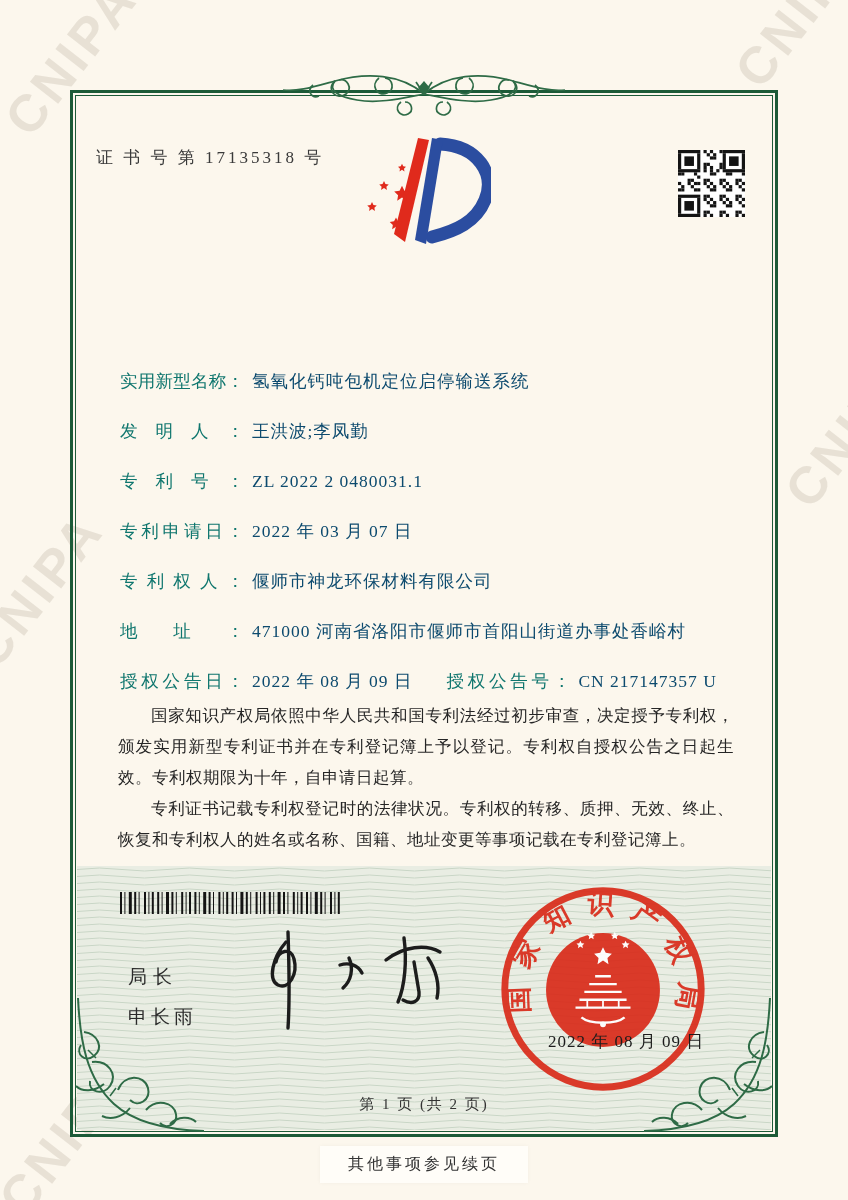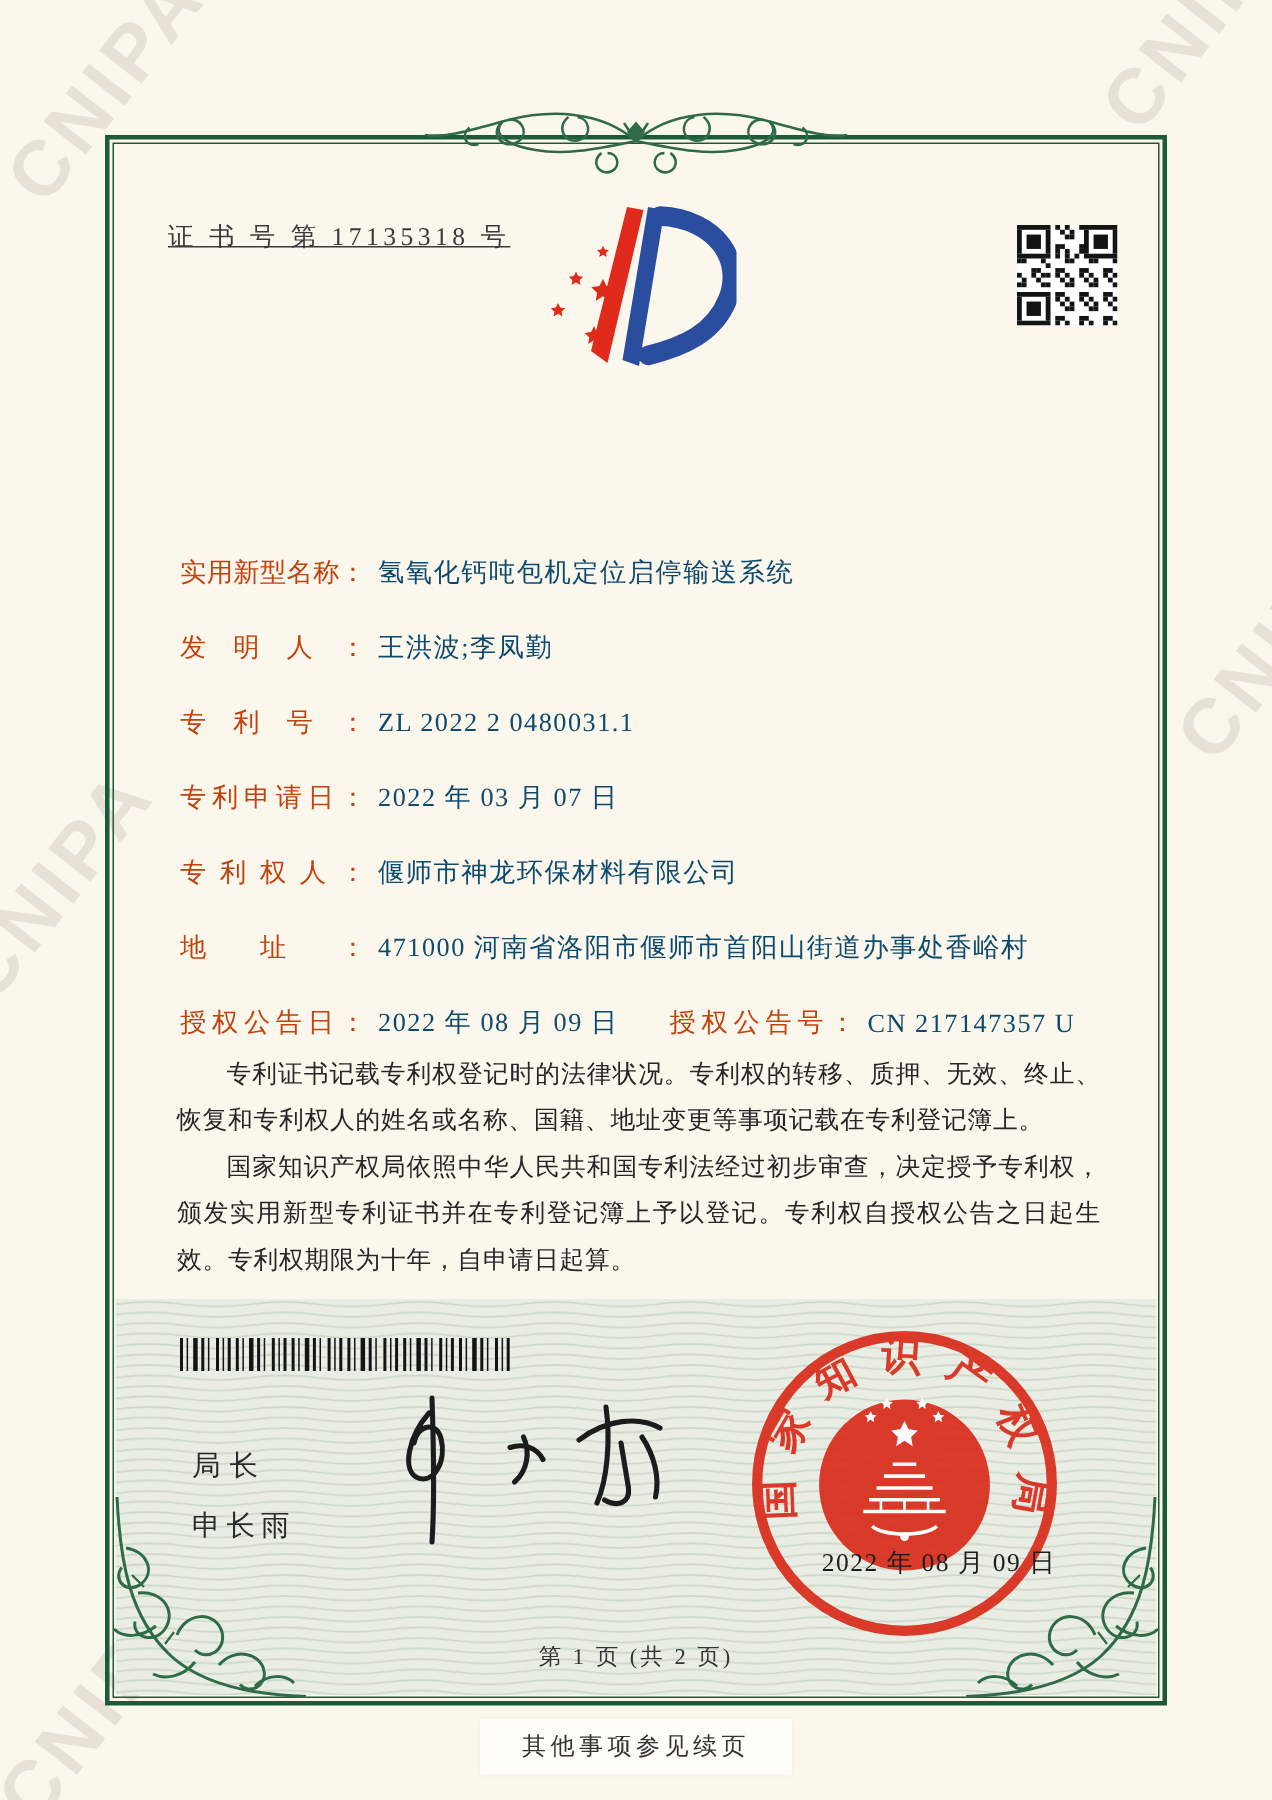--- a/index.html
+++ b/index.html
@@ -23,36 +23,36 @@
   .cert-border::after {
     content:""; position:absolute; inset:2px; border:1px solid #1c5b38; pointer-events:none;
   }
   
   .band {
     position:absolute; left:4px; right:4px; top:773px; bottom:4px;
     background:#e9ede3; overflow:hidden;
   }
   .band svg { display:block; width:100%; height:100%; }
   .cert-no {
-    position:absolute; left:112px; top:146px; font-size:17px; letter-spacing:3px; color:#3a3a3a;text-decoration:underline;
+    position:absolute; left:96px; top:146px; font-size:17px; letter-spacing:3px; color:#3a3a3a;
   }
   .logo { position:absolute; left:356px; top:134px; }
   .qr { position:absolute; left:678px; top:150px; }
   .title {
     position:absolute; left:0; right:0; top:250px; text-align:center;
     font-size:40px; font-weight:bold; letter-spacing:14px; color:#141414; text-indent:14px;
   }
   .fields { position:absolute; left:120px; top:356px; width:625px; font-size:17.5px; }
   .f-row { height:50px; display:flex; align-items:center; }
   .f-label {
     display:inline-block; width:124px; text-align:justify; text-align-last:justify;
-    flex:none; color:#c2410c;
+    flex:none; color:#0f766e;
   }
   .f-value { margin-left:8px; letter-spacing:1px; color:#0c4a6e; }
-  .grant-pair2 { margin-left:34px; display:flex; align-items:flex-end; }
+  .grant-pair2 { margin-left:34px; display:flex; align-items:center; }
   .paras {
     position:absolute; left:118px; top:700px; width:616px;
     font-size:16.5px; line-height:31px; color:#262626; letter-spacing:0.5px; text-align:justify;
   }
   .paras p { text-indent:2em; }
   .barcode { position:absolute; left:120px; top:892px; }
   .signer-title { position:absolute; left:128px; top:964px; font-size:19px; letter-spacing:6px; }
   .signer-name  { position:absolute; left:128px; top:1004px; font-size:19px; letter-spacing:4px; }
   .signature { position:absolute; left:252px; top:928px; }
   .seal { position:absolute; left:494px; top:880px; }
@@ -288,22 +288,22 @@
       <span class="f-label">授权公告日：</span>
       <span class="f-value">2022 年 08 月 09 日</span>
       <span class="grant-pair2">
         <span class="f-label">授权公告号：</span>
         <span class="f-value">CN 217147357 U</span>
       </span>
     </div>
   </div>
 
   <div class="paras">
+    <p>国家知识产权局依照中华人民共和国专利法经过初步审查，决定授予专利权，颁发实用新型专利证书并在专利登记簿上予以登记。专利权自授权公告之日起生效。专利权期限为十年，自申请日起算。</p>
     <p>专利证书记载专利权登记时的法律状况。专利权的转移、质押、无效、终止、恢复和专利权人的姓名或名称、国籍、地址变更等事项记载在专利登记簿上。</p>
-    <p>国家知识产权局依照中华人民共和国专利法经过初步审查，决定授予专利权，颁发实用新型专利证书并在专利登记簿上予以登记。专利权自授权公告之日起生效。专利权期限为十年，自申请日起算。</p>
   </div>
 
   <svg class="barcode" id="barcode" width="224" height="22" viewBox="0 0 224 22">
       <rect x="0" y="0" width="2" height="22" fill="#141414"></rect>
       <rect x="4.4" y="0" width="1" height="22" fill="#141414"></rect>
       <rect x="8.8" y="0" width="3" height="22" fill="#141414"></rect>
       <rect x="14.2" y="0" width="2" height="22" fill="#141414"></rect>
       <rect x="18.599999999999998" y="0" width="1" height="22" fill="#141414"></rect>
       <rect x="23.999999999999996" y="0" width="2" height="22" fill="#141414"></rect>
       <rect x="28.399999999999995" y="0" width="1" height="22" fill="#141414"></rect>

